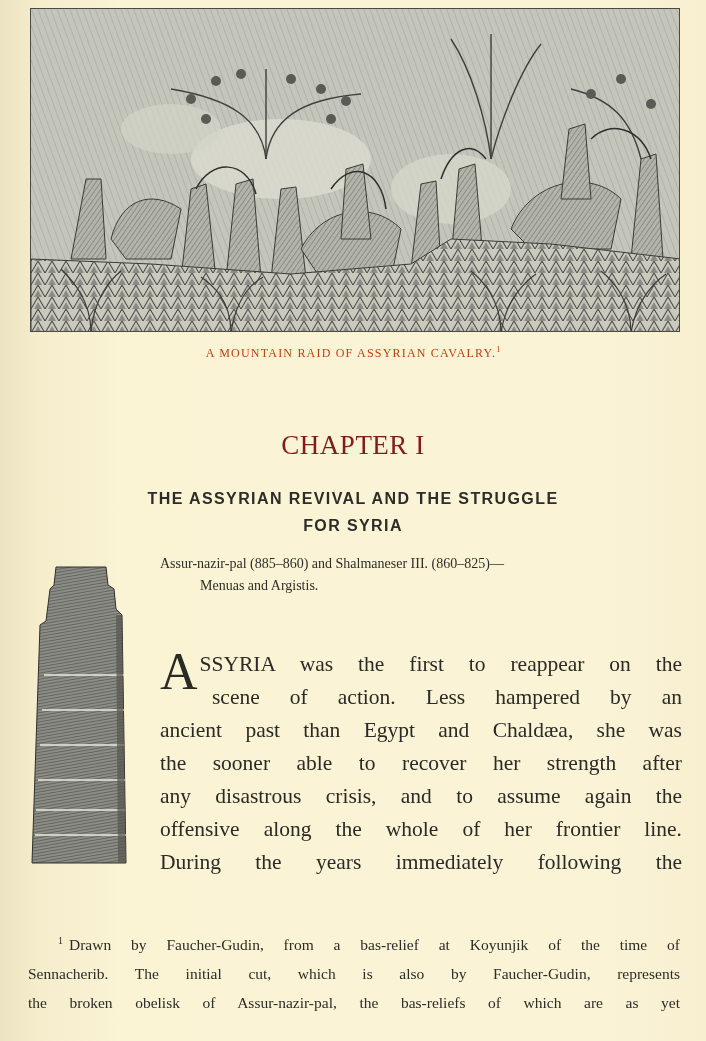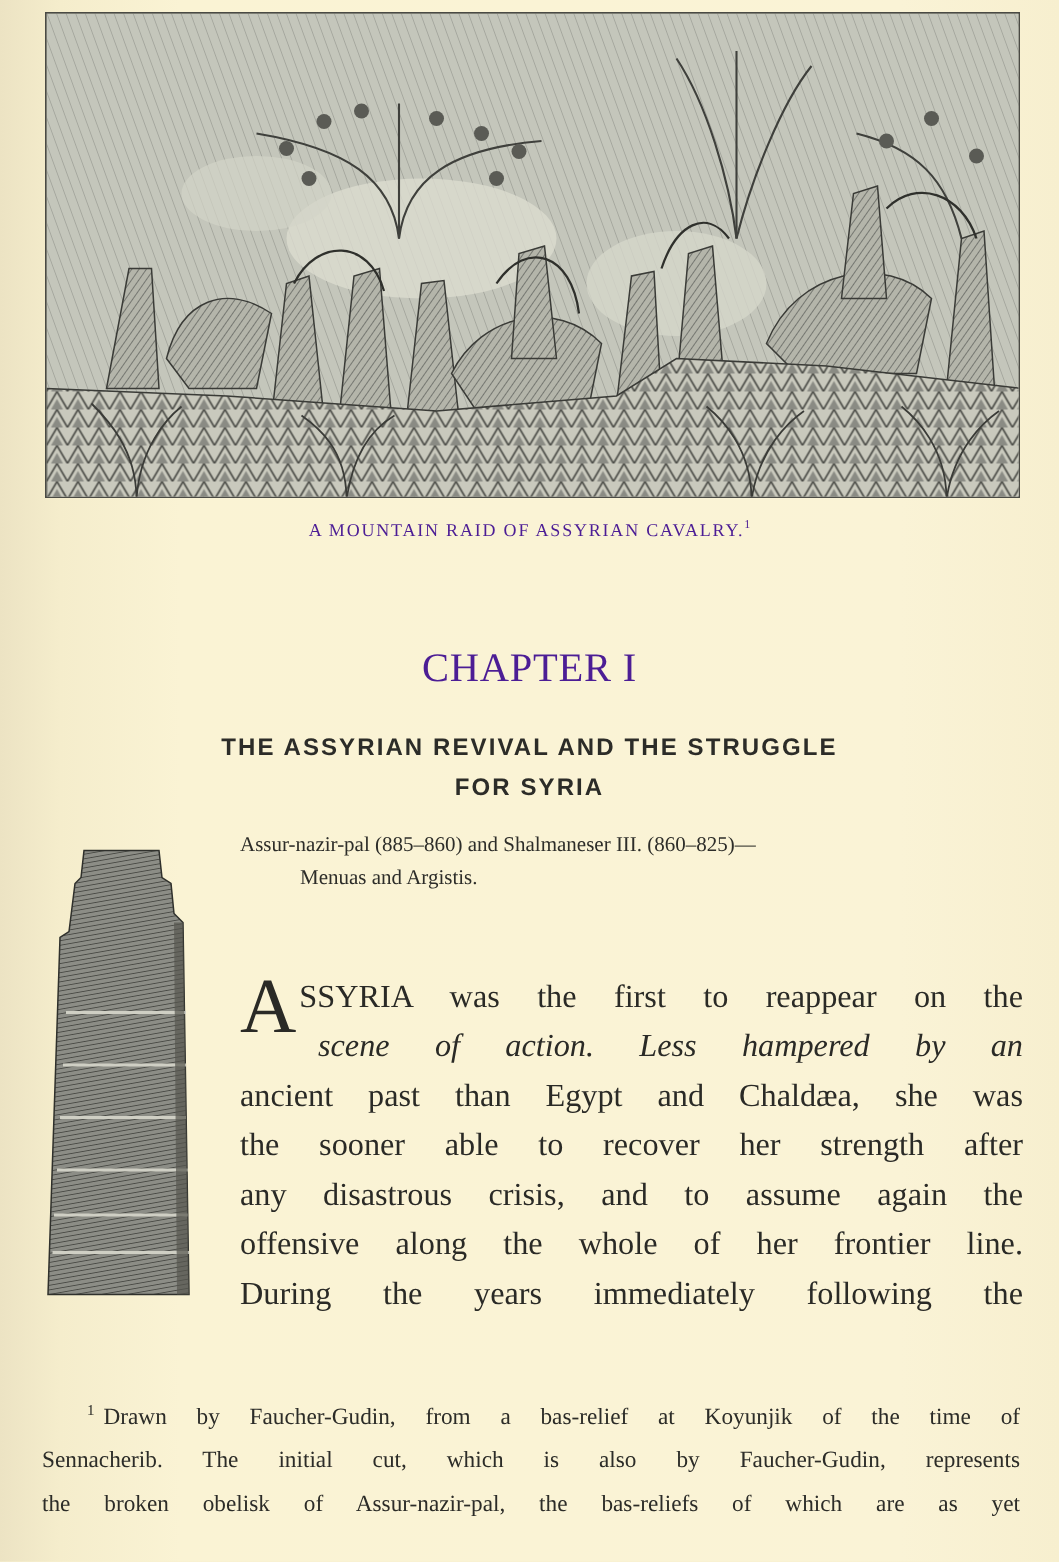--- a/index.html
+++ b/index.html
@@ -29,33 +29,33 @@
     }
     .plate svg { display: block; }
     .caption {
       position: absolute;
       left: 0;
       width: 706px;
       top: 345px;
       text-align: center;
       font-size: 12px;
       letter-spacing: 1.2px;
-      color: #4c1d95;
+      color: #c2410c;
       font-variant: small-caps;
     }
     .caption sup { font-size: 8px; letter-spacing: 0; }
     .chapter {
       position: absolute;
       left: 0;
       width: 706px;
       top: 430px;
       text-align: center;
       font-size: 27px;
       letter-spacing: 0.5px;
-      color: #4c1d95;
+      color: #7f1d1d;
     }
     .title {
       position: absolute;
       left: 0;
       width: 706px;
       top: 485px;
       text-align: center;
       font-family: "Liberation Sans", "DejaVu Sans", sans-serif;
       font-weight: bold;
       font-size: 16px;
@@ -90,21 +90,21 @@
       line-height: 33px;
       color: #2a2a26;
     }
     .body-line {
       display: block;
       white-space: nowrap;
       text-align: justify;
       text-align-last: justify;
       height: 33px;
     }
-    .body-line.indent { padding-left: 52px; font-style: italic; }
+    .body-line.indent { padding-left: 52px; }
     .dropcap {
       float: left;
       font-size: 52px;
       line-height: 44px;
       margin-top: 2px;
       margin-right: 2px;
       color: #2a2a26;
     }
     .body-line.full {
       margin-left: -133px;

